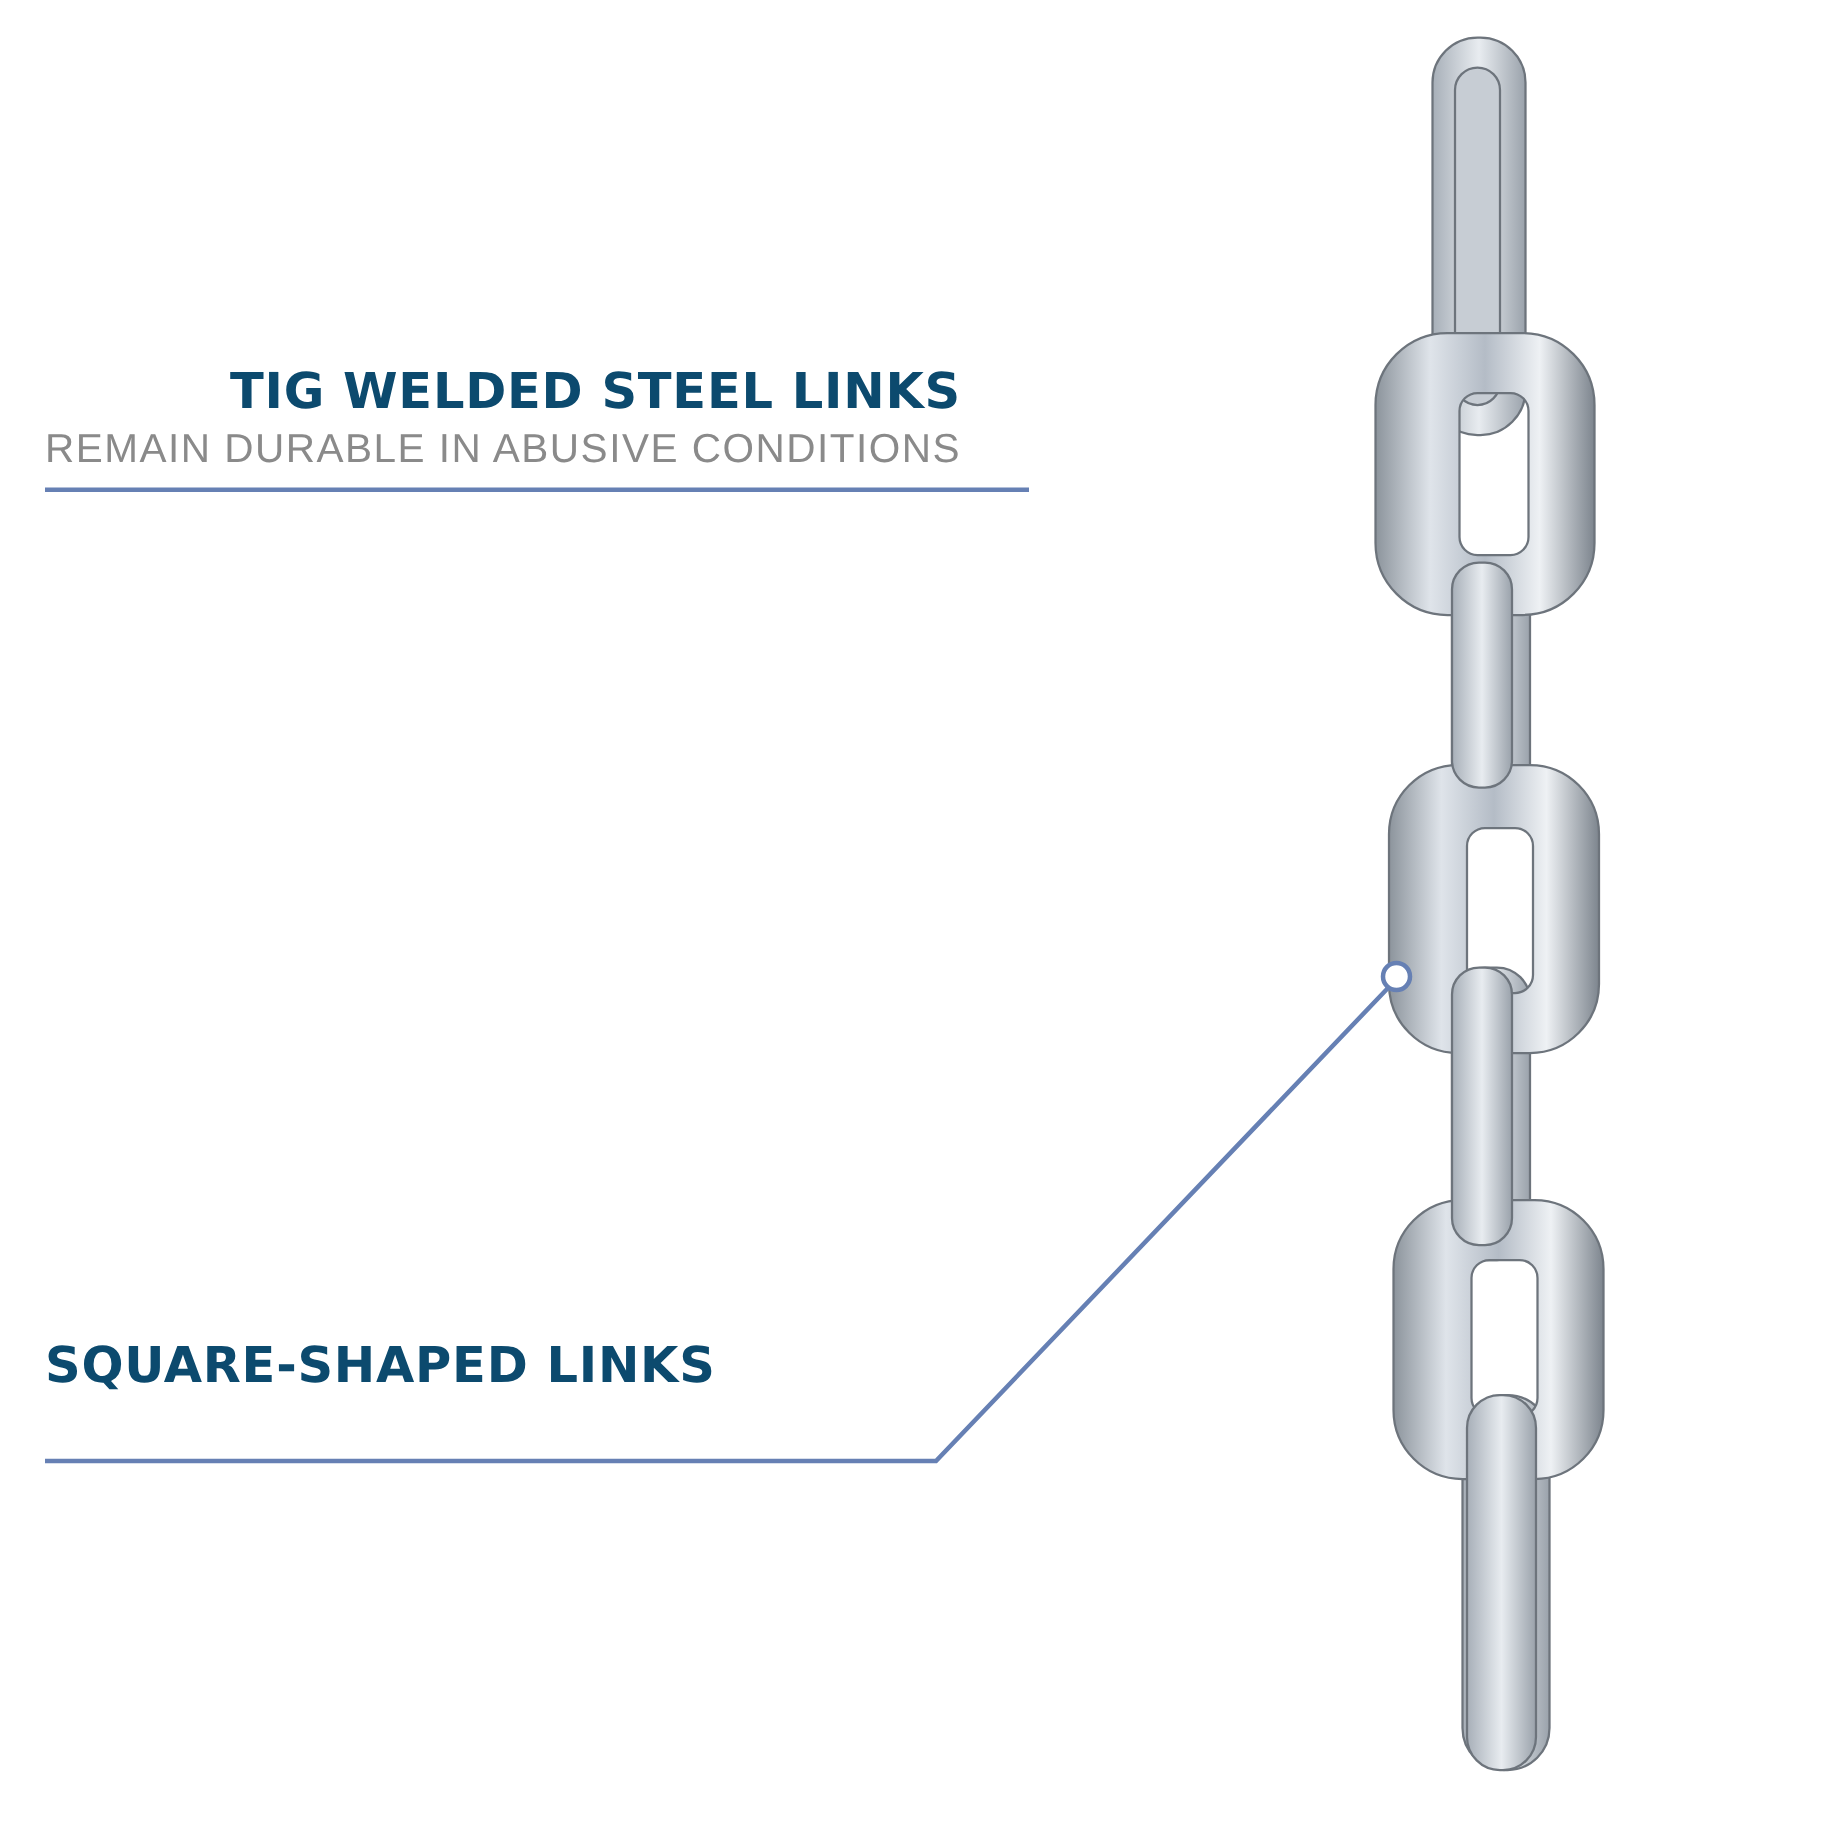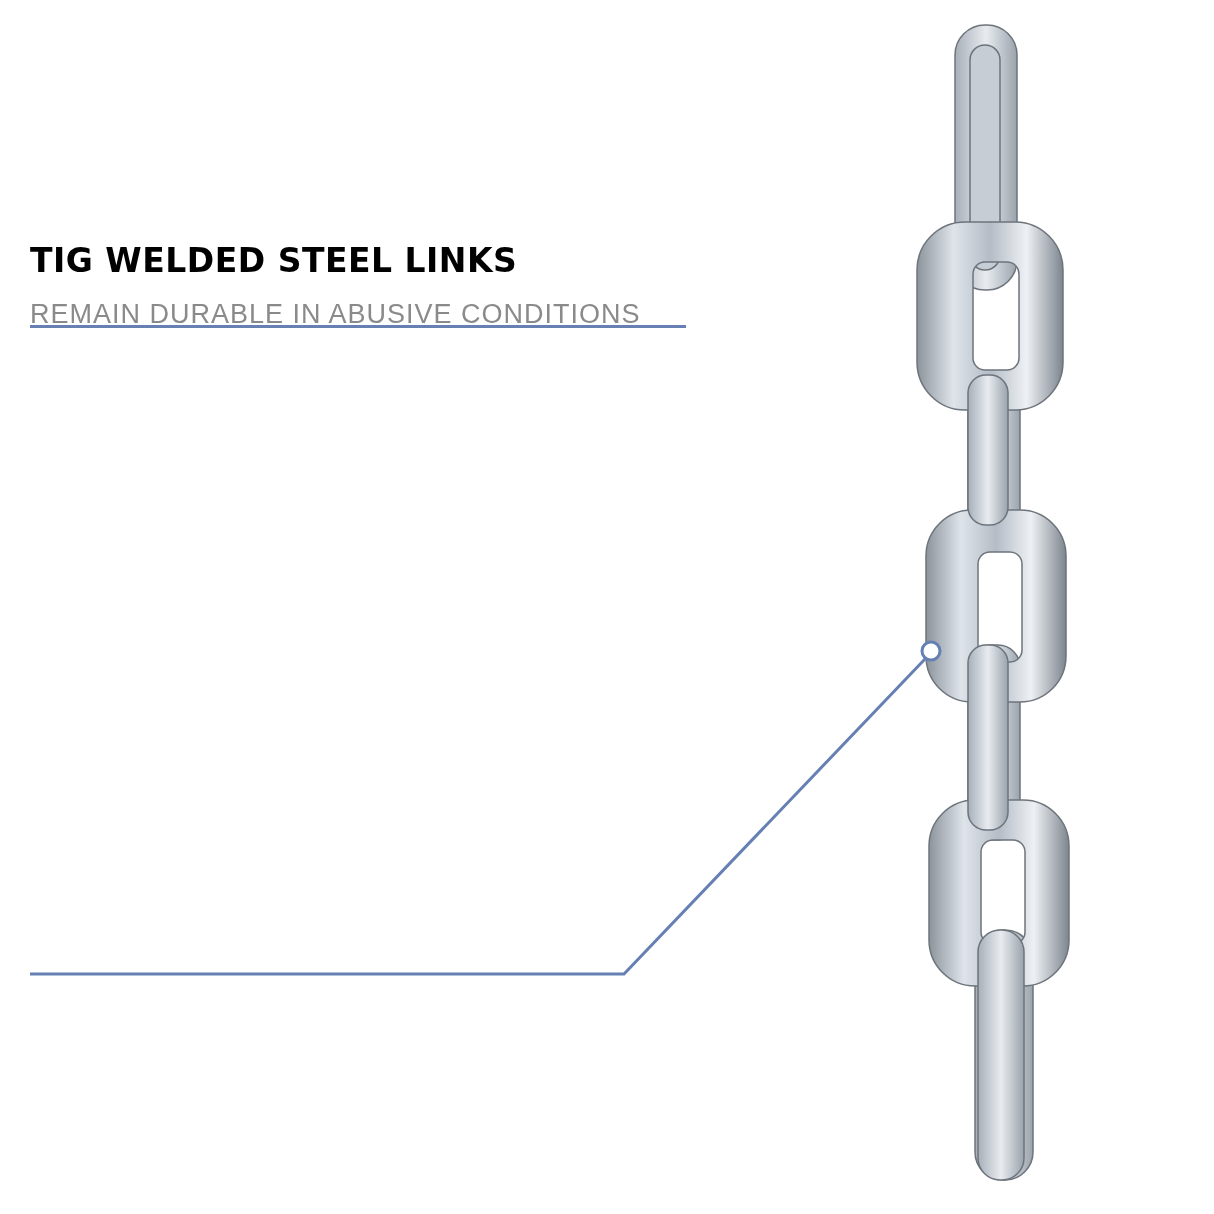--- a/index.html
+++ b/index.html
@@ -1,32 +1,33 @@
 <!DOCTYPE html>
 <html><head>
 <meta charset="utf-8">
 <style>
   html, body { margin:0; padding:0; background:#ffffff; }
   body { width:1214px; height:1214px; position:relative; overflow:hidden; font-family:"Liberation Sans", sans-serif; }
   .callout { position:absolute; left:30px; }
-  .callout .title { font-family:"DejaVu Sans", sans-serif; font-weight:bold; color:#000000; font-size:33px; letter-spacing:0.5px; line-height:1; white-space:nowrap; }
-  .callout .sub { font-family:"Liberation Sans", sans-serif; color:#8a8a8a; font-size:27px; letter-spacing:1px; line-height:1; margin-top:24px; white-space:nowrap; }
+  .callout .title { font-family:"DejaVu Sans", sans-serif; font-weight:bold; color:#0c4a6e; font-size:33px; letter-spacing:0.5px; line-height:1; white-space:nowrap;text-align:right; }
+  .callout .sub { font-family:"Liberation Sans", sans-serif; color:#8a8a8a; font-size:27px; letter-spacing:1px; line-height:1; margin-top:9px; white-space:nowrap; }
   .rule { position:absolute; height:3px; background:#6680b4; }
   svg.overlay { position:absolute; left:0; top:0; }
 </style>
 </head>
 <body>
 
 <div class="callout" style="top:244px;">
   <div class="title">TIG WELDED STEEL LINKS</div>
   <div class="sub">REMAIN DURABLE IN ABUSIVE CONDITIONS</div>
 </div>
 <div class="rule" style="left:30px; top:325px; width:656px;"></div>
 
 <div class="callout" style="top:893px;">
+  <div class="title">SQUARE-SHAPED LINKS</div>
 </div>
 
 <svg class="overlay" width="1214" height="1214" viewBox="0 0 1214 1214">
   <defs>
     <linearGradient id="steel" x1="0" x2="1" y1="0" y2="0">
       <stop offset="0" stop-color="#8c949c"></stop>
       <stop offset="0.25" stop-color="#dfe4ea"></stop>
       <stop offset="0.5" stop-color="#b4bcc6"></stop>
       <stop offset="0.75" stop-color="#eef1f4"></stop>
       <stop offset="1" stop-color="#7d858e"></stop>

